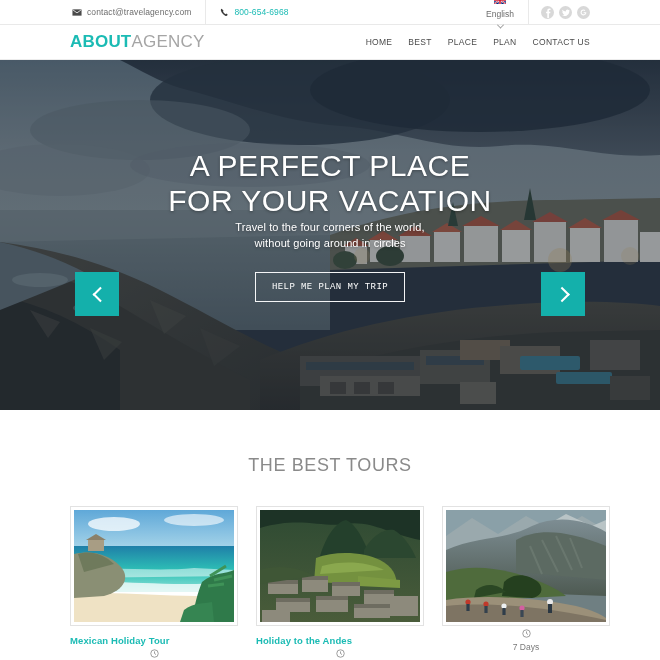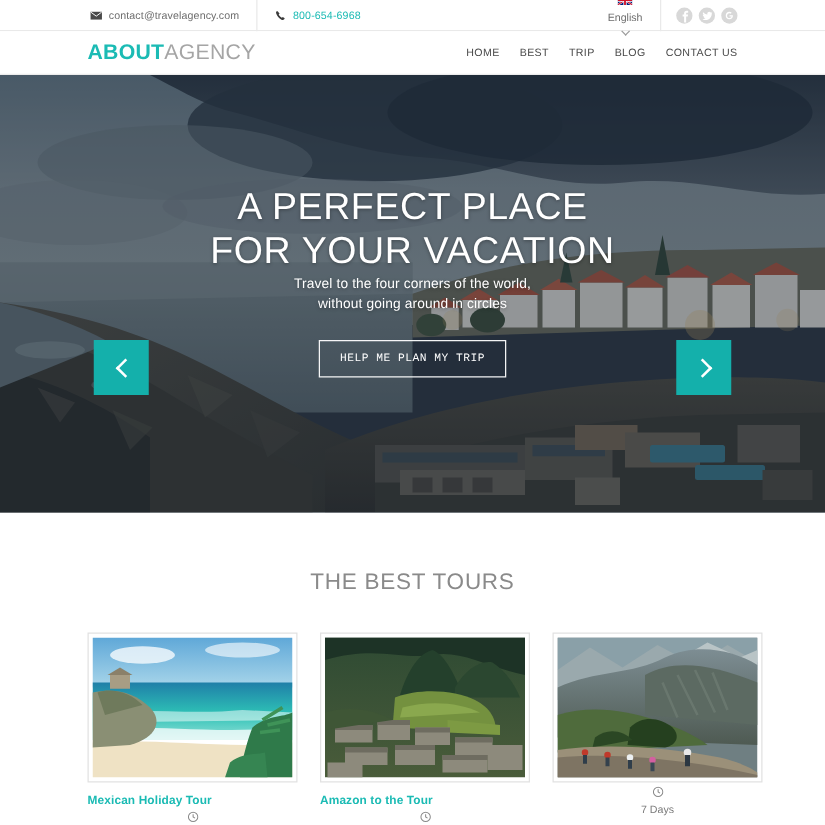--- a/index.html
+++ b/index.html
@@ -250,22 +250,22 @@
   </div>
 </div>
 
 <div class="header">
   <div class="logo">
     <span class="b">ABOUT</span><span class="g">AGENCY</span>
   </div>
   <div class="nav">
     <a href="#">HOME</a>
     <a href="#">BEST</a>
-    <a href="#">TRIP</a>
-    <a href="#">BLOG</a>
+    <a href="#">PLACE</a>
+    <a href="#">PLAN</a>
     <a href="#">CONTACT US</a>
   </div>
 </div>
 
 <div class="hero">
   <div class="hero-img">
     <svg viewBox="0 0 660 350" preserveAspectRatio="none">
       <defs>
         <linearGradient id="sky" x1="0" y1="0" x2="0" y2="1">
           <stop offset="0%" stop-color="#6b7f8c"></stop>
@@ -478,21 +478,21 @@
             <rect x="42" y="66" width="26" height="4"></rect>
             <rect x="72" y="72" width="28" height="4"></rect>
             <rect x="104" y="80" width="30" height="4"></rect>
             <rect x="16" y="88" width="34" height="4"></rect>
             <rect x="56" y="86" width="32" height="4"></rect>
             <rect x="94" y="94" width="36" height="4"></rect>
           </g>
           <path d="M0,60 C20,54 40,58 54,66 L0,74 Z" fill="#3f5636"></path>
         </svg>
       </div>
-      <div class="card-title">Amazon to the Tour</div>
+      <div class="card-title">Holiday to the Andes</div>
       <div class="card-meta">
         <span class="clock-ic">
           <svg viewBox="0 0 12 12" width="9" height="9">
               <circle cx="6" cy="6" r="5" fill="none" stroke="#8a8a8a" stroke-width="1.1"></circle>
               <path d="M6,3.2 V6 L8,7.4" stroke="#8a8a8a" stroke-width="1.1" fill="none"></path>
             </svg>
         </span>
         <span>5 Days</span>
       </div>
 

